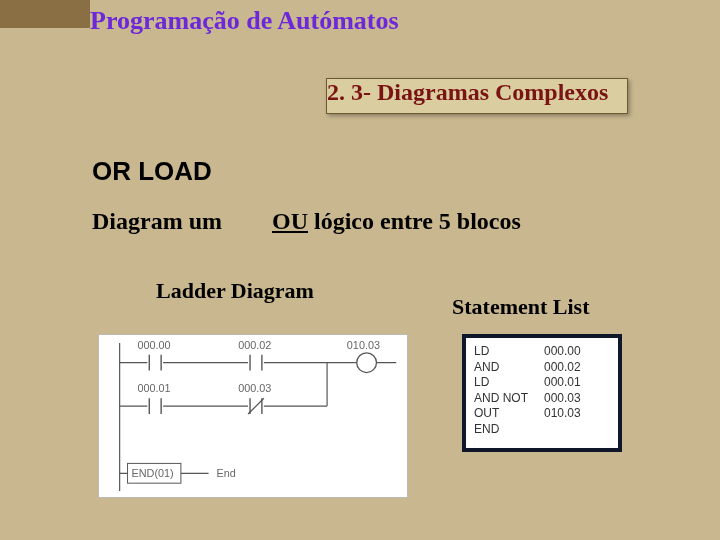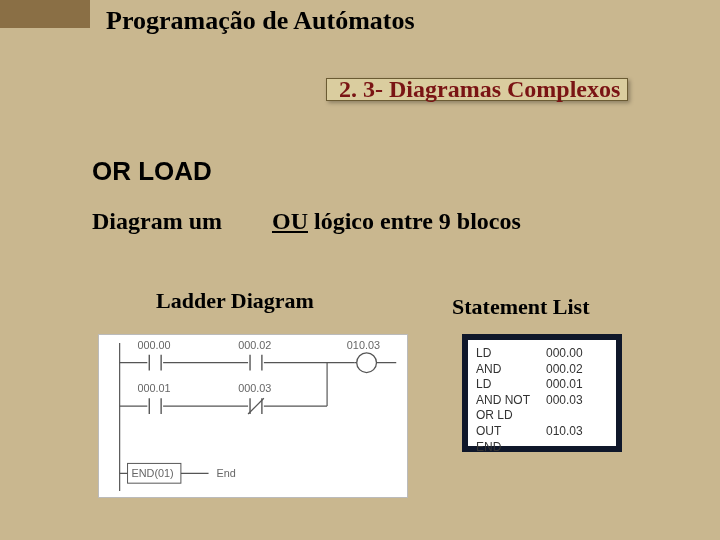--- a/index.html
+++ b/index.html
@@ -16,35 +16,34 @@
     top: 0; left: 0;
     width: 90px; height: 28px;
     background: #8a6f45;
   }
   .title {
     position: absolute;
     top: 6px;
     left: 90px;
     font-size: 26px;
     font-weight: bold;
-    color: #000000;
-    padding-left: 16px;
+    color: #6d28d9;
   }
   .section-box {
     position: absolute;
     top: 78px;
     left: 326px;
     width: 302px;
-    height: 23px;
+    height: 36px;
     background: #dacd9f;
     border: 1px solid #6b5b33;
     box-shadow: 2px 2px 4px rgba(0,0,0,0.3);
     display: flex;
-    align-items: center;
-    padding-left: 12px;
+    align-items: flex-start;
+    padding-left: 0;
   }
   .section-text {
     font-size: 24px;
     font-weight: bold;
     color: #7a1414;
   }
   .sub1 {
     position: absolute;
     top: 156px;
     left: 92px;
@@ -57,21 +56,21 @@
     position: absolute;
     top: 208px;
     left: 92px;
     font-size: 24px;
     font-weight: bold;
     color: #000;
   }
   .sub2 .u { text-decoration: underline; margin-left: 44px; }
   .col-head-left {
     position: absolute;
-    top: 288px;
+    top: 278px;
     left: 156px;
     font-size: 22px;
     font-weight: bold;
   }
   .col-head-right {
     position: absolute;
     top: 294px;
     left: 452px;
     font-size: 22px;
     font-weight: bold;
@@ -92,21 +91,21 @@
   .ladder svg { width: 100%; height: 100%; }
   .ladder text { font-family: Arial, sans-serif; font-size: 11px; fill: #666; }
   
   .stmt {
     position: absolute;
     top: 334px;
     left: 462px;
     width: 160px;
     height: 118px;
     background: #fff;
-    border: 6px solid #0f172a;
+    border: 4px solid #0f172a;
     font-family: Arial, sans-serif;
     font-size: 12px;
     color: #333;
     padding: 6px 8px;
     line-height: 1.3;
   }
   .stmt-row { display: flex; }
   .stmt-op { width: 70px; }
   .stmt-arg { }
 </style>
@@ -117,21 +116,21 @@
 
 <div class="title">Programação de Autómatos</div>
 
 <div class="section-box">
   <span class="section-text">2. 3- Diagramas Complexos</span>
 </div>
 
 <div class="sub1">OR LOAD</div>
 
 <div class="sub2">
-  <span>Diagram um </span><span class="u">OU</span><span> lógico entre 9 blocos</span>
+  <span>Diagram um </span><span class="u">OU</span><span> lógico entre 5 blocos</span>
 </div>
 
 <div class="col-head-left">Ladder Diagram</div>
 <div class="col-head-right">Statement List</div>
 
 <div class="ladder">
   <svg viewBox="0 0 310 164">
 
     <line x1="20" y1="8" x2="20" y2="158" stroke="#555" stroke-width="1.2"></line>
 
@@ -184,24 +183,20 @@
     </div>
   <div class="stmt-row">
       <span class="stmt-op">LD</span>
       <span class="stmt-arg">000.01</span>
     </div>
   <div class="stmt-row">
       <span class="stmt-op">AND NOT</span>
       <span class="stmt-arg">000.03</span>
     </div>
   <div class="stmt-row">
-      <span class="stmt-op">OR LD</span>
-      <span class="stmt-arg"></span>
-    </div>
-  <div class="stmt-row">
       <span class="stmt-op">OUT</span>
       <span class="stmt-arg">010.03</span>
     </div>
   <div class="stmt-row">
       <span class="stmt-op">END</span>
       <span class="stmt-arg"></span>
     </div>
 </div>
 
 </body></html>

